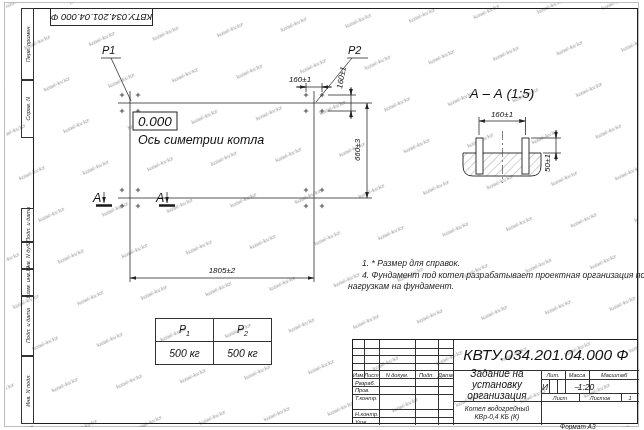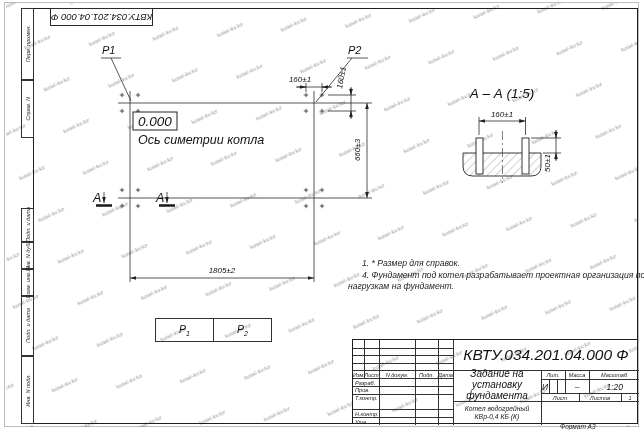--- a/index.html
+++ b/index.html
@@ -156,20 +156,24 @@
     <p>1. * Размер для справок.</p>
     <p>4. Фундамент под котел разрабатывает проектная организация по нагрузкам на фундамент.</p>
   </div>
 
   <table class="abs ltable">
     <tbody>
         <tr>
       <td><span>Р</span><sub>1</sub></td>
       <td><span>Р</span><sub>2</sub></td>
     </tr>
+    <tr>
+      <td>500 кг</td>
+      <td>500 кг</td>
+    </tr>
   </tbody>
     </table>
 
   <div class="abs tb">
 
     <div class="vl" style="left:11px;top:0;height:38px"></div>
     <div class="vl" style="left:26px;top:0;height:85px"></div>
     <div class="vl" style="left:62px;top:0;height:85px"></div>
     <div class="vl" style="left:85px;top:0;height:85px"></div>
     <div class="vl" style="left:100px;top:0;height:85px"></div>
@@ -201,29 +205,29 @@
     <div class="lbl" style="left:85px;top:31.5px;width:15px;text-align:center">Дата</div>
 
     <div class="lbl" style="left:2px;top:39.5px">Разраб.</div>
     <div class="lbl" style="left:2px;top:47.3px">Пров.</div>
     <div class="lbl" style="left:2px;top:55.2px">Т.контр.</div>
     <div class="lbl" style="left:2px;top:70.8px">Н.контр.</div>
     <div class="lbl" style="left:2px;top:78.7px">Утв.</div>
 
     <div class="abs cen docnum">КВТУ.034.201.04.000 Ф</div>
 
-    <div class="abs cen ttl">Задание на установку фундамента</div>
+    <div class="abs cen ttl">Задание на установку организация</div>
     <div class="abs cen sub">Котел водогрейный КВр-0,4 КБ (К)</div>
 
     <div class="lbl" style="left:188px;top:32px;width:24px;text-align:center">Лит.</div>
     <div class="lbl" style="left:212px;top:32px;width:24px;text-align:center">Масса</div>
     <div class="lbl" style="left:236px;top:32px;width:50px;text-align:center">Масштаб</div>
     <div class="val" style="left:188px;top:42px;width:8px;text-align:center">И</div>
     <div class="val" style="left:212px;top:42px;width:24px;text-align:center">–</div>
-    <div class="val" style="left:244px;top:42px;width:26px;text-align:right">1:20</div>
+    <div class="val" style="left:220px;top:42px;width:26px;text-align:center">1:20</div>
 
     <div class="lbl" style="left:188px;top:54.5px;width:38px;text-align:center">Лист</div>
     <div class="lbl" style="left:226px;top:54.5px;width:42px;text-align:center">Листов</div>
     <div class="lbl" style="left:268px;top:54.5px;width:18px;text-align:center">1</div>
 
   </div>
 
   <div class="abs format">Формат А3</div>
 
 </div>

